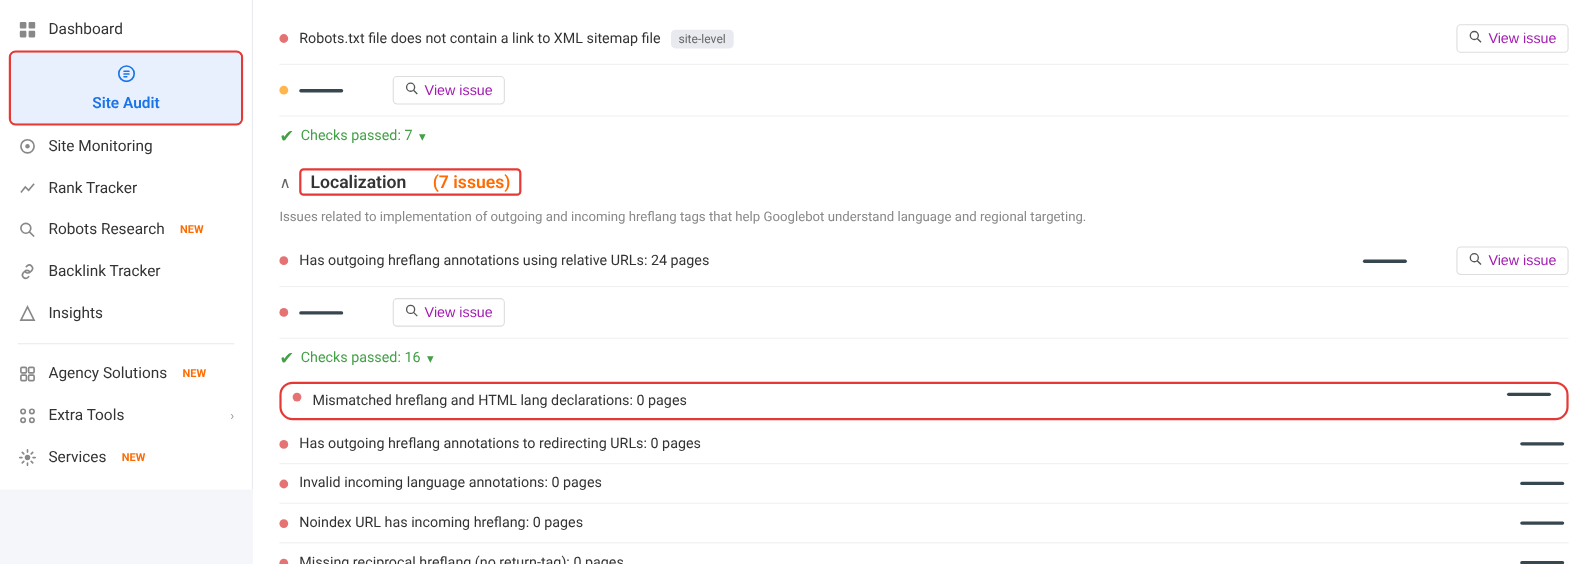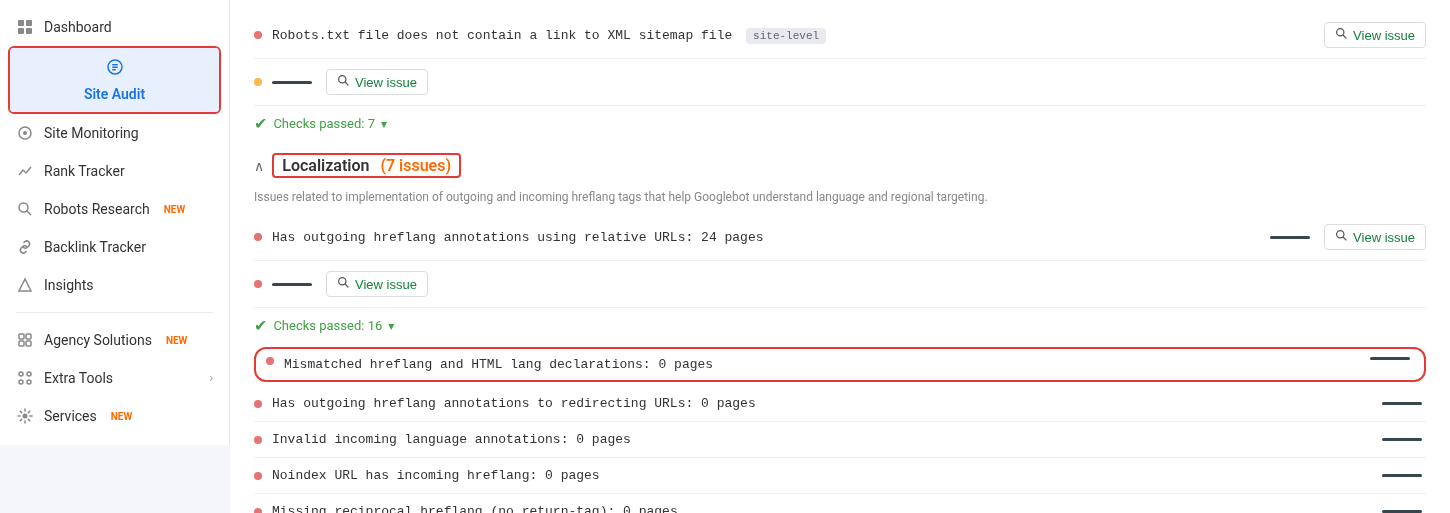--- a/index.html
+++ b/index.html
@@ -81,43 +81,43 @@
       height: 8px;
       border-radius: 50%;
       flex-shrink: 0;
     }
     .severity-dot.error { background: #e57373; }
     .severity-dot.warning { background: #ffb74d; }
     .issue-text {
       flex: 1;
       font-size: 13px;
       color: #333;
-      font-family: Liberation Mono, monospace;
     }
     .site-level-badge {
       background: #e8eaf0;
       color: #666;
       font-size: 11px;
       padding: 2px 7px;
       border-radius: 4px;
       margin-left: 6px;
     }
     .view-issue-btn {
       display: flex;
-      align-items: center;
+      align-items: flex-start;
       gap: 5px;
-      color: #15803d;
+      color: #a21caf;
       font-size: 13px;
       cursor: pointer;
       padding: 4px 10px;
       border: 1px solid #ddd;
       border-radius: 4px;
       background: #fff;
       white-space: nowrap;
       flex-shrink: 0;
+      margin-left: 31px;
     }
     .bar-indicator {
       width: 40px;
       height: 3px;
       background: #37474f;
       border-radius: 2px;
       flex-shrink: 0;
       margin-right: 4px;
     }
 
@@ -325,21 +325,21 @@
         <span>Checks passed:</span>
         <span>7</span>
       </span>
       <span class="dropdown-arrow">▾</span>
     </div>
 
     <div class="section-header">
       <button class="section-collapse-btn">∧</button>
       <div style="border: 2px solid #e53935; border-radius: 4px; padding: 1px 8px;">
         <span class="section-title">Localization</span>
-        <span class="section-issues-count" style="margin-left:7px;">(7 issues)</span>
+        <span class="section-issues-count" style="margin-left:20px;">(7 issues)</span>
       </div>
     </div>
 
     <p class="section-description">Issues related to implementation of outgoing and incoming hreflang tags that help Googlebot understand language and regional targeting.</p>
 
     <div class="issue-row">
       <span class="severity-dot error"></span>
       <span class="issue-text">
         <span>Has outgoing hreflang annotations using relative URLs:</span>
         <span>24 pages</span>

